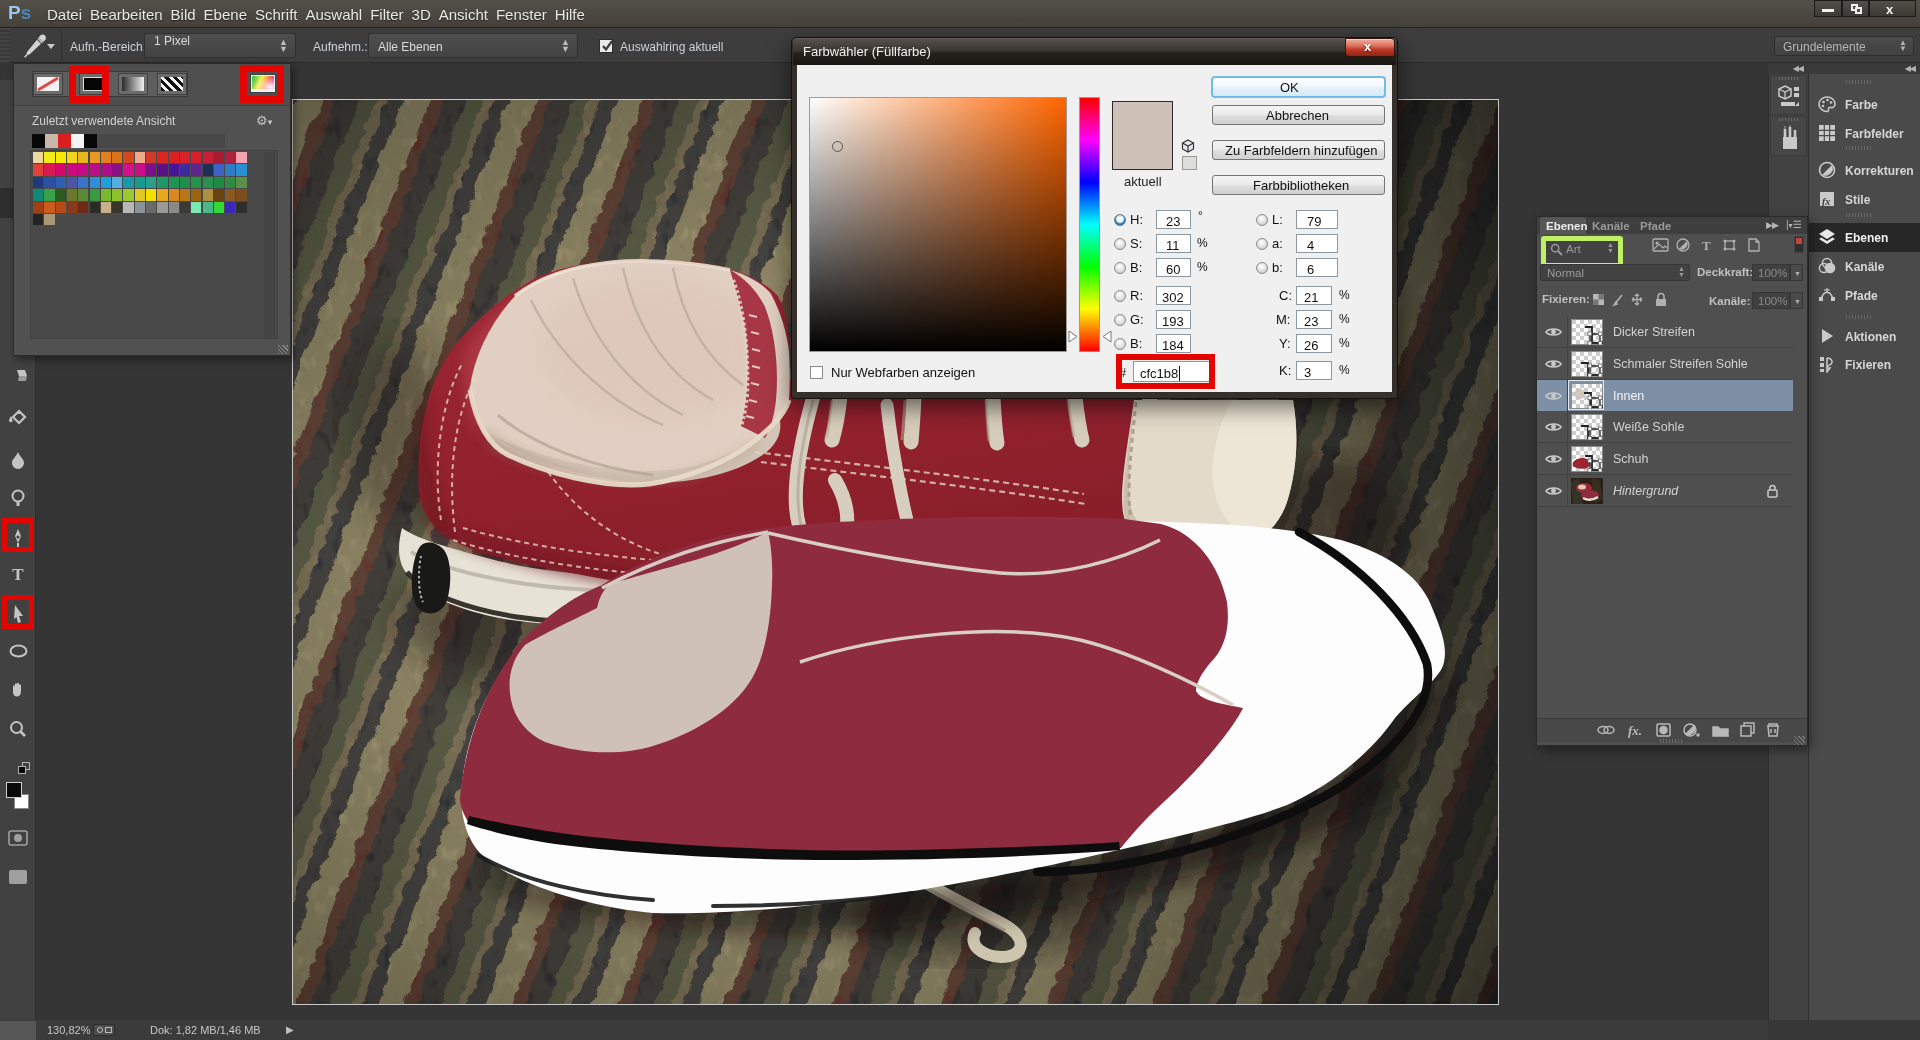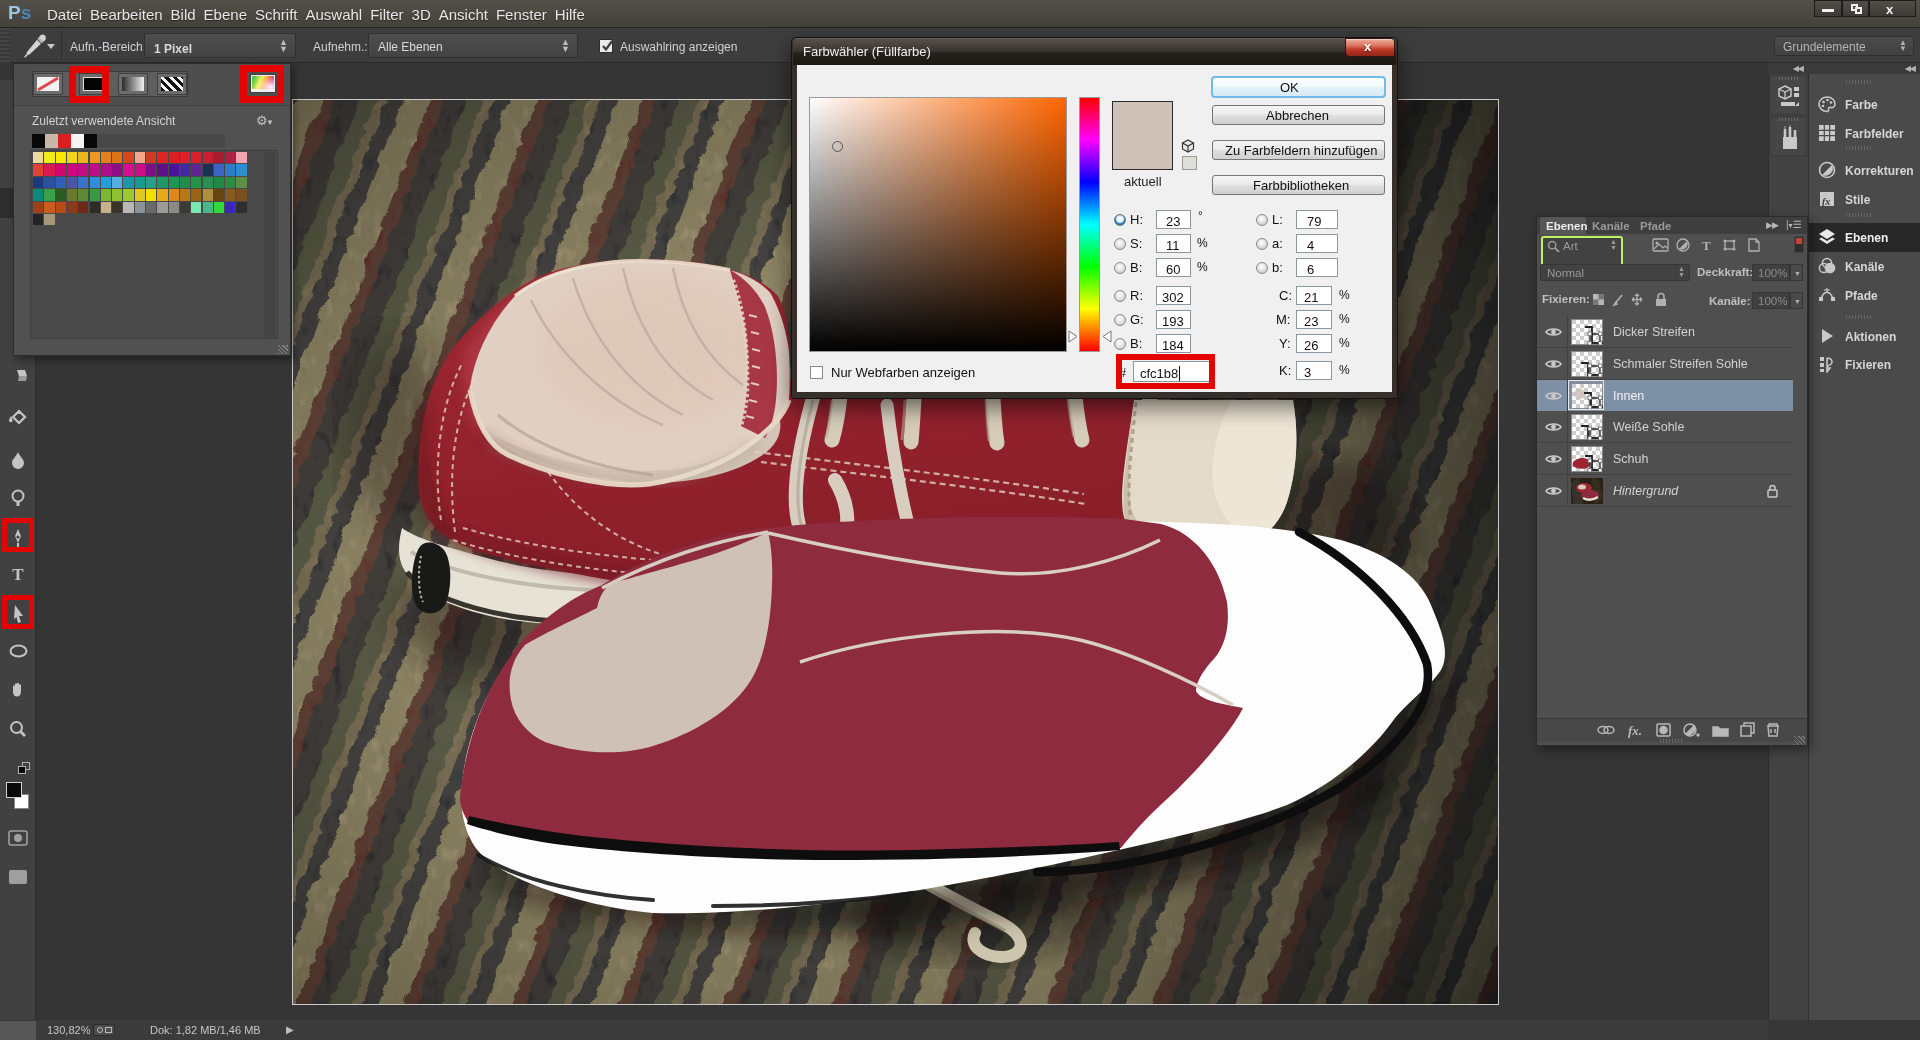--- a/index.html
+++ b/index.html
@@ -31,33 +31,33 @@
 <svg class="abs" style="left:22px;top:33px;" width="24" height="26" viewBox="0 0 24 26">
  <path d="M18.2 2.6 C19.6 1.2 21.8 1.2 23 2.6 C24.2 3.9 24.2 6 23 7.2 L19.8 10.2 L15.6 6 Z" fill="#d2d2d2"></path>
  <path d="M15 6.8 L19 10.8 L8.6 20.6 C7.4 21.8 5.9 22.3 5 21.6 C4.2 20.6 4.6 19.2 5.8 18 Z" fill="#d2d2d2"></path>
  <path d="M5.2 21.4 L2.6 24.2" stroke="#d2d2d2" stroke-width="1.5"></path>
  <path d="M16.6 4.8 L20.8 9" stroke="#8a8a8a" stroke-width="1"></path>
 </svg>
 <div class="abs" style="left:47px;top:44px;width:0;height:0;border:4px solid transparent;border-top:5px solid #c9c9c9;"></div>
 <div class="abs" style="left:61px;top:30px;width:1px;height:30px;background:#2e2e2e;"></div>
 <div class="abs txt" style="left:70px;top:40px;color:#ccd2d8;">Aufn.-Bereich:</div>
 <div class="abs" style="left:144px;top:33px;width:152px;height:25px;background:linear-gradient(#4e4e4e,#434343);border:1px solid #303030;border-radius:2px;">
- <div class="txt" style="position:absolute;left:9px;top:8px;color:#dadada;font-weight:bold;">1 Pixel</div>
+ <div class="txt" style="position:absolute;left:9px;top:0;color:#dadada;">1 Pixel</div>
  <div style="position:absolute;right:7px;top:5px;color:#bdbdbd;font-size:9px;line-height:7px;">▲<br>▼</div>
 </div>
 <div class="abs txt" style="left:313px;top:40px;color:#ccd2d8;">Aufnehm.:</div>
 <div class="abs" style="left:368px;top:33px;width:210px;height:25px;background:linear-gradient(#4e4e4e,#434343);border:1px solid #303030;border-radius:2px;">
  <div class="txt" style="position:absolute;left:9px;top:6px;color:#dadada;">Alle Ebenen</div>
  <div style="position:absolute;right:7px;top:5px;color:#bdbdbd;font-size:9px;line-height:7px;">▲<br>▼</div>
 </div>
 <div class="abs" style="left:599px;top:39px;width:14px;height:14px;background:#e9e9e9;border:1px solid #2c2c2c;"></div>
 <svg class="abs" style="left:600px;top:38px;" width="15" height="16" viewBox="0 0 15 16">
     <path d="M3 8 L6 11.5 L12 3" stroke="#3c3c3c" stroke-width="2.2" fill="none"></path>
   </svg>
-<div class="abs txt" style="left:620px;top:40px;color:#ccd2d8;">Auswahlring anzeigen</div>
+<div class="abs txt" style="left:620px;top:40px;color:#ccd2d8;">Auswahlring aktuell</div>
 
 <div class="abs" style="left:1774px;top:36px;width:140px;height:20px;background:linear-gradient(#4b4b4b,#414141);border:1px solid #2e2e2e;border-radius:2px;">
  <div class="txt" style="position:absolute;left:8px;top:3px;color:#b4b4b4;">Grundelemente</div>
  <div style="position:absolute;right:6px;top:3px;color:#b0b0b0;font-size:8px;line-height:6px;">▲<br>▼</div>
 </div>
 
 
 <div class="abs" style="left:36px;top:63px;width:1732px;height:957px;background:#353535;"></div>
 
 
@@ -443,21 +443,21 @@
     </svg></div><div class="abs" style="left:1845px;top:358px;color:#d6d6d6;font-size:12px;font-weight:bold;">Fixieren</div>
 <div class="abs" style="left:1536px;top:216px;width:272px;height:530px;background:#4f4f4f;border:1px solid #2b2b2b;box-shadow:3px 4px 10px rgba(0,0,0,.4);"></div>
 <div class="abs" style="left:1537px;top:217px;width:270px;height:17px;background:#3e3e3e;"></div>
 <div class="abs" style="left:1540px;top:217px;width:46px;height:17px;background:#565656;border-radius:3px 3px 0 0;"></div>
 <div class="abs" style="left:1546px;top:220px;color:#ececec;font-size:11.5px;font-weight:bold;">Ebenen</div>
 <div class="abs" style="left:1592px;top:220px;color:#999;font-size:11.5px;font-weight:bold;">Kanäle</div>
 <div class="abs" style="left:1640px;top:220px;color:#999;font-size:11.5px;font-weight:bold;">Pfade</div>
 <div class="abs" style="left:1766px;top:220px;color:#b5b5b5;font-size:9px;letter-spacing:-1px;">▶▶</div>
 <div class="abs" style="left:1786px;top:219px;color:#b5b5b5;font-size:10px;">|<span style="font-size:8px">▾</span>☰</div>
 
-<div class="abs" style="left:1541px;top:236px;width:82px;height:32px;background:#424242;border:2px solid #bef264;border-radius:3px;">
+<div class="abs" style="left:1541px;top:236px;width:82px;height:32px;background:#424242;border:5px solid #bef264;border-radius:3px;">
  <svg style="position:absolute;left:4px;top:2px" width="13" height="13" viewBox="0 0 13 13">
       <circle cx="5.2" cy="5.2" r="3.6" fill="none" stroke="#9a9a9a" stroke-width="1.5"></circle>
       <path d="M8 8 L12 12" stroke="#9a9a9a" stroke-width="2"></path>
     </svg>
  <div style="position:absolute;left:20px;top:2px;color:#9a9a9a;font-size:11.5px;">Art</div>
  <div style="position:absolute;right:4px;top:1px;color:#9a9a9a;font-size:7px;line-height:6px;">▲<br>▼</div>
 </div>
 <svg class="abs" style="left:1652px;top:238px" width="120" height="14" viewBox="0 0 120 14">
  <rect x="1" y="1" width="15" height="12" rx="1" fill="none" stroke="#b0b0b0" stroke-width="1.3"></rect>
     <circle cx="5" cy="5" r="1.5" fill="#b0b0b0"></circle>

